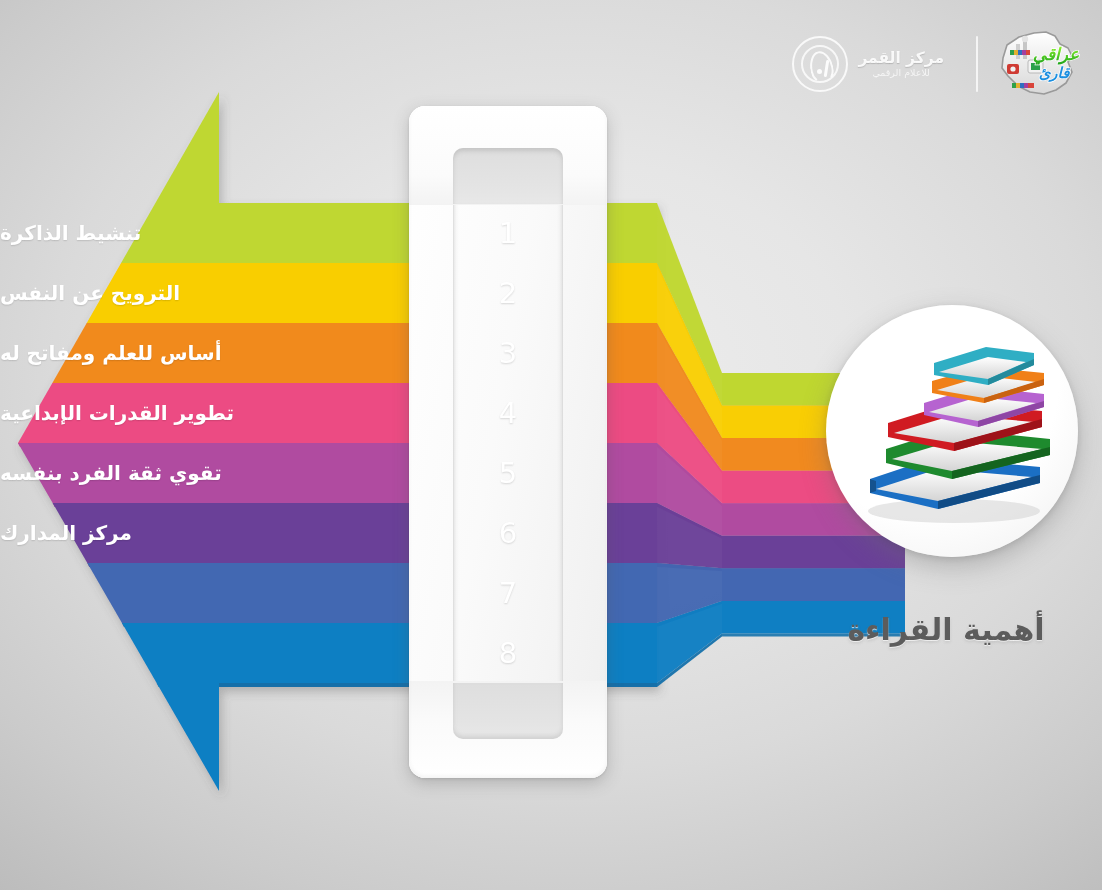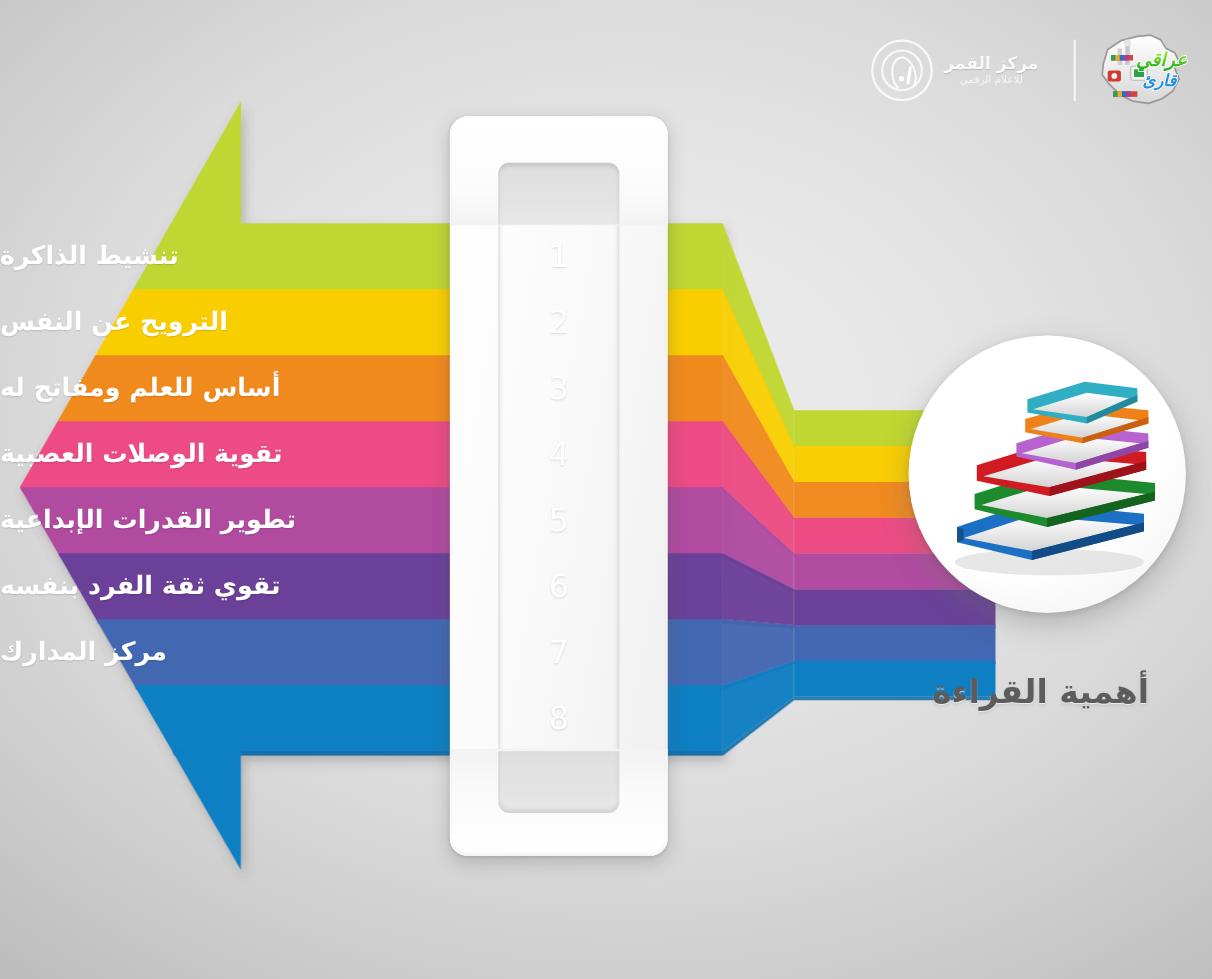--- a/index.html
+++ b/index.html
@@ -38,21 +38,21 @@
 
   
   .arrow-wrap{position:absolute;left:0;top:80px;width:660px;height:730px;}
   .arrow-wrap svg{position:absolute;inset:0;overflow:visible;}
 
   
   .labels{position:absolute;left:0;top:203px;width:400px;height:480px;}
   .label-row{height:60px;display:flex;align-items:center;justify-content:flex-end;
              padding-right:18px;box-sizing:border-box;direction:rtl;}
   .label-row span{
-      color:#ffffff;font-size:23px;font-weight:bold;white-space:nowrap;
+      color:#ffffff;font-size:20px;font-weight:bold;white-space:nowrap;
       letter-spacing:.1px;text-shadow:0 1px 1.5px rgba(0,0,0,.13);}
 
   
   .frame{position:absolute;left:409px;top:106px;width:198px;height:672px;
          border-radius:16px;background:linear-gradient(100deg,#FFFFFF 0%,#FAFAFA 45%,#EFEFEF 100%);
          box-shadow:0 5px 16px rgba(90,90,90,.30), 0 1px 3px rgba(0,0,0,.12);}
   .frame-hole{position:absolute;left:44px;top:42px;width:110px;height:588px;border-radius:11px;
          background:transparent;box-shadow:inset 0 2px 4px rgba(120,120,120,.30),
                     inset 0 -1px 2px rgba(255,255,255,.6);
          border:1px solid rgba(200,200,200,.55);box-sizing:border-box;}
@@ -212,23 +212,20 @@
       <div class="label-row">
         <span>تنشيط الذاكرة</span>
       </div>
       <div class="label-row">
         <span>الترويح عن النفس</span>
       </div>
       <div class="label-row">
         <span>أساس للعلم ومفاتح له</span>
       </div>
       <div class="label-row">
-        <span>تقوية الوصلات العصبية</span>
-      </div>
-      <div class="label-row">
         <span>تطوير القدرات الإبداعية</span>
       </div>
       <div class="label-row">
         <span>تقوي ثقة الفرد بنفسه</span>
       </div>
       <div class="label-row">
         <span>مركز المدارك</span>
       </div>
     </div>
 

